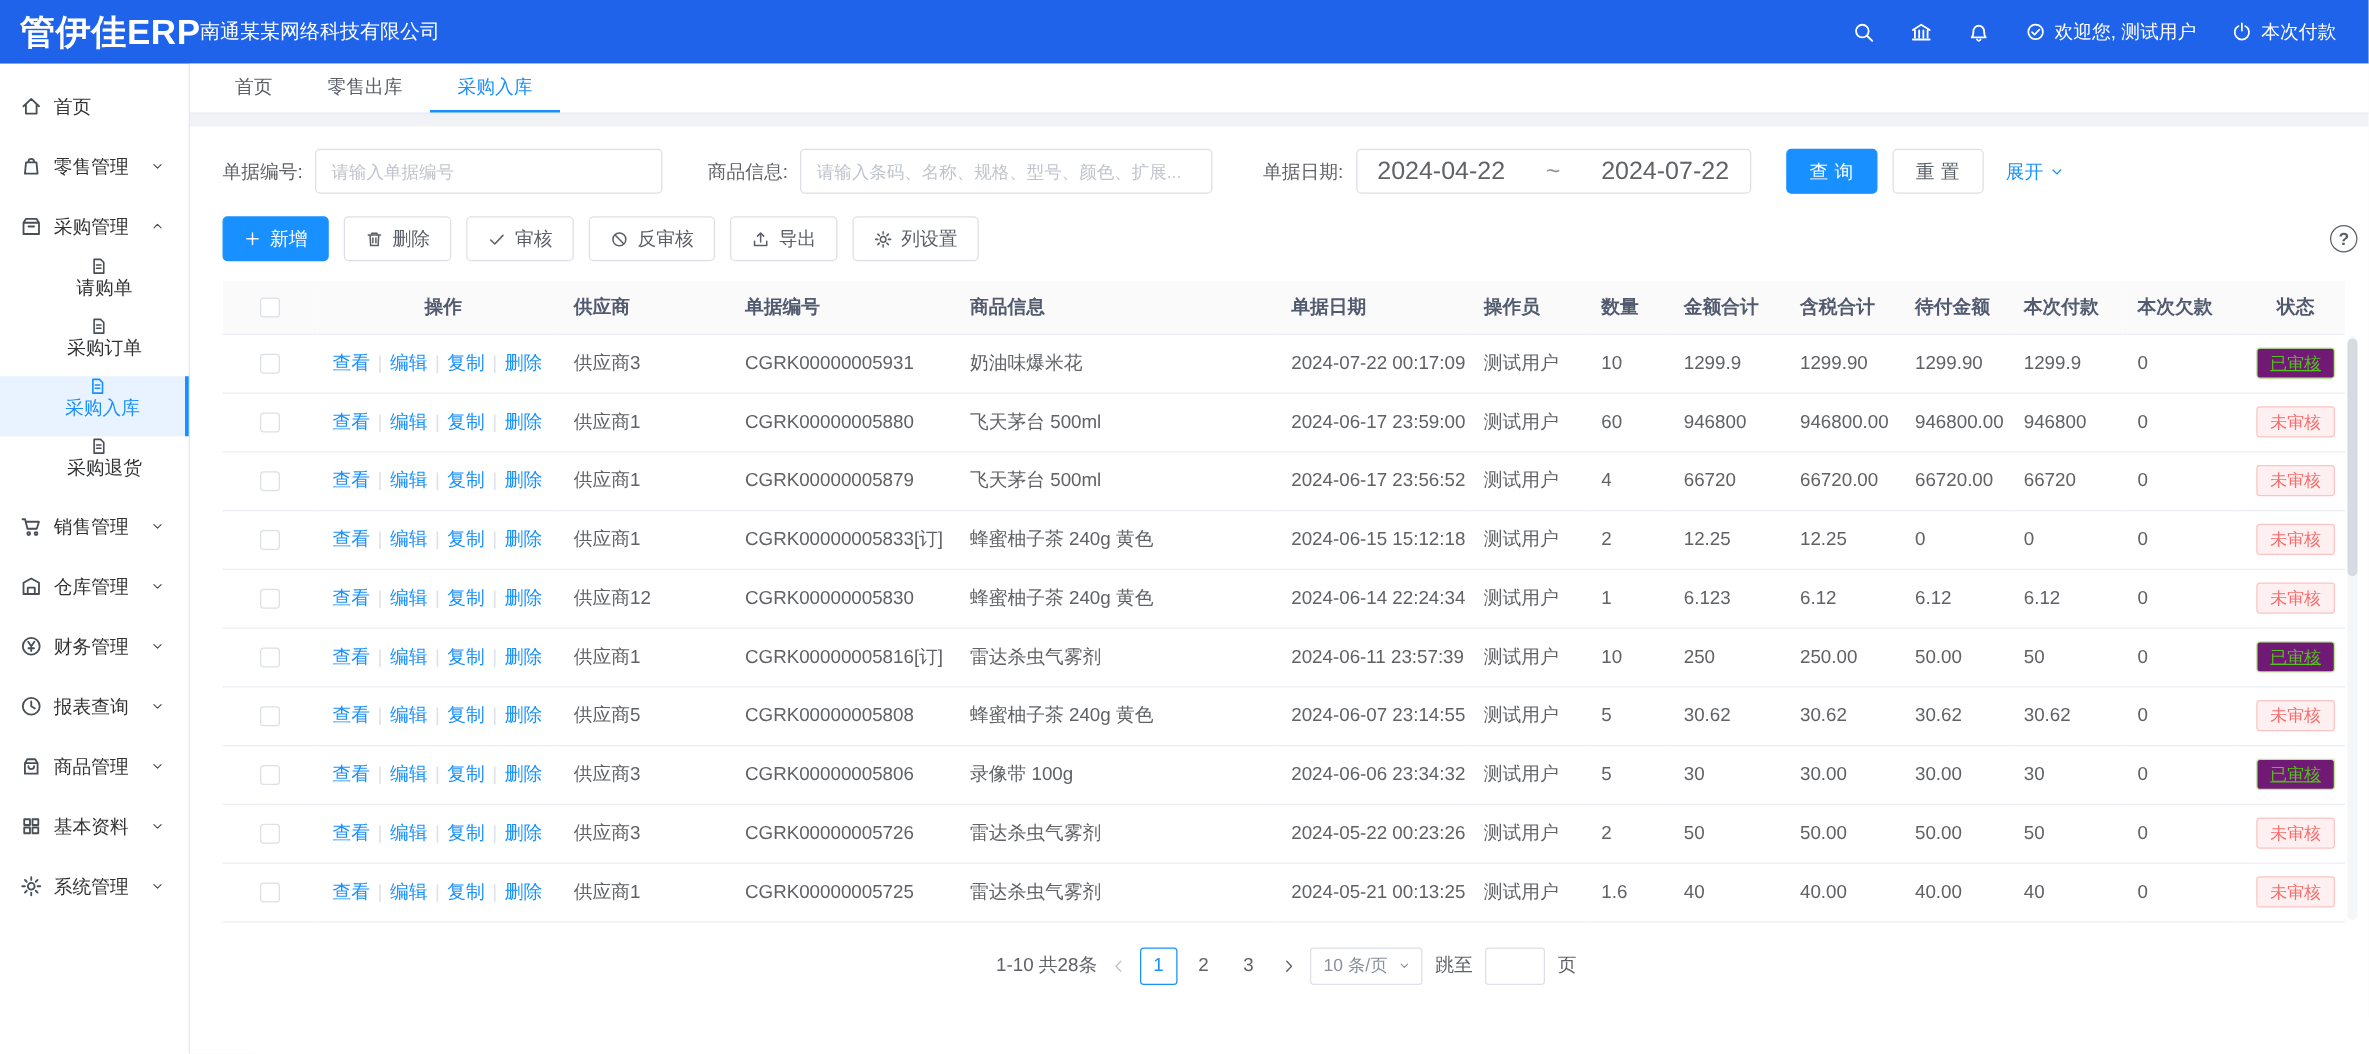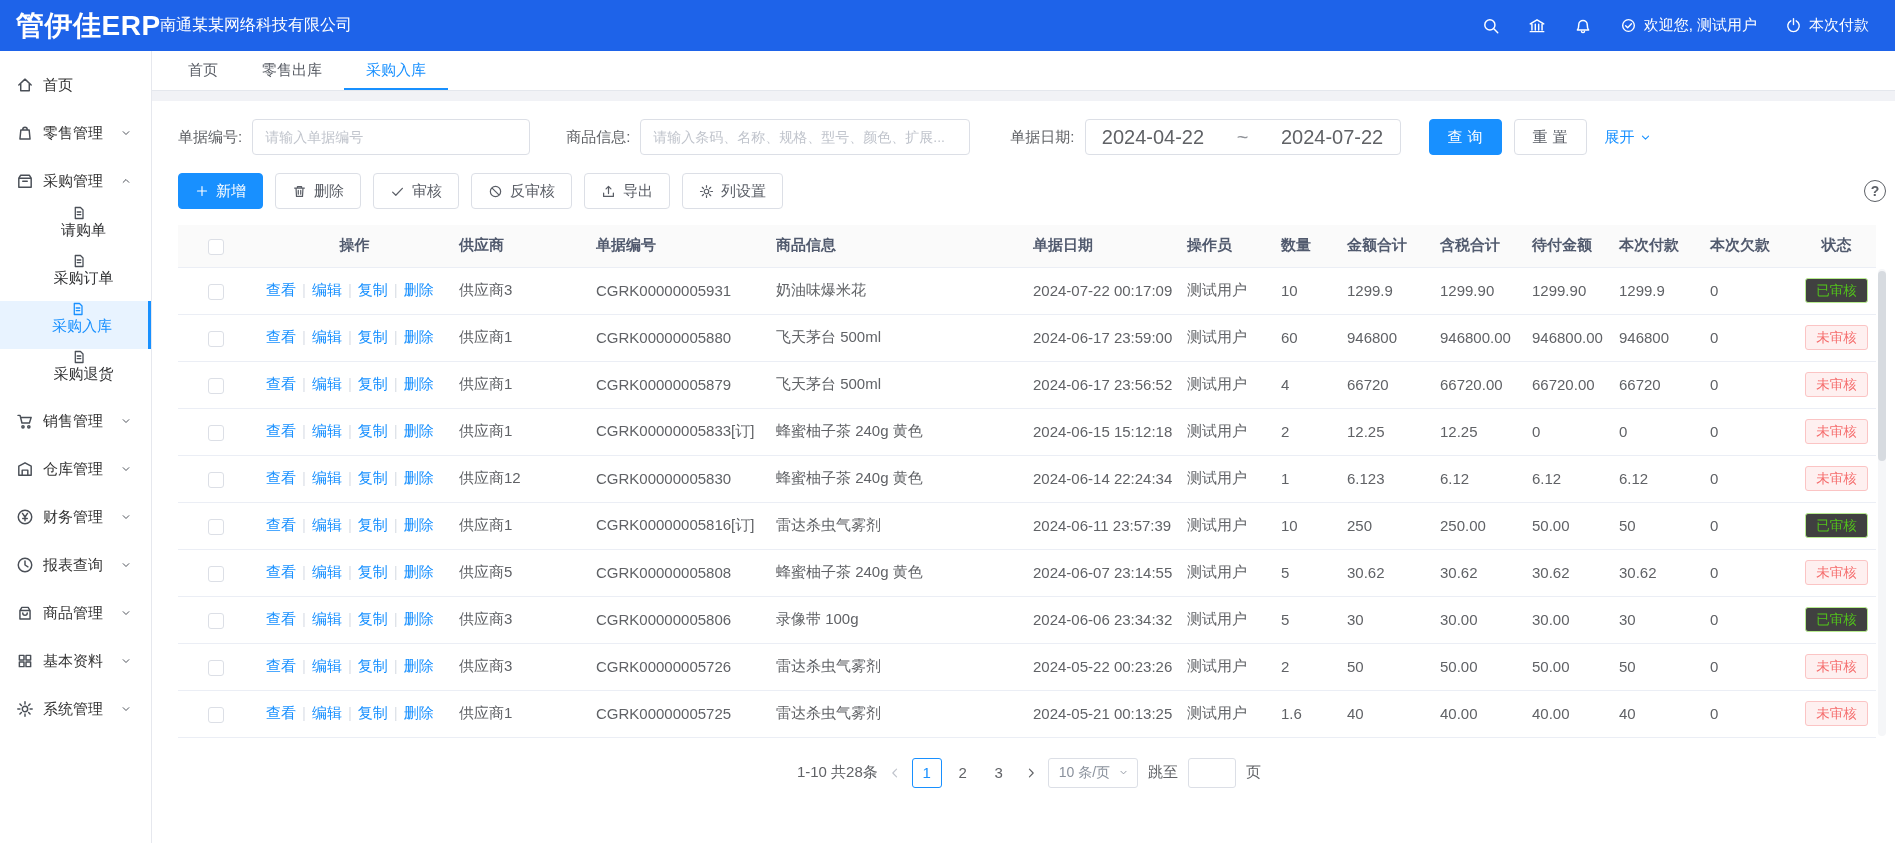--- a/index.html
+++ b/index.html
@@ -58,21 +58,21 @@
   .table-wrap { position:relative; margin:16px 0 0 26px; width:1708px; }
   table.grid { border-collapse:collapse; table-layout:fixed; width:1698px; }
   .grid th { height:42px; background:#fafafa; color:#515a6e; font-size:15px; font-weight:bold; text-align:left; padding:0 4px 0 12px; border-bottom:1px solid #ebeef5; white-space:nowrap; overflow:hidden; }
   .grid td { height:47px; color:#606266; font-size:15px; padding:0 4px 0 12px; border-bottom:1px solid #ebeef5; white-space:nowrap; overflow:hidden; }
   .c-center { text-align:center !important; }
   .c-check { text-align:center !important; padding:0 !important; }
   .checkbox { display:inline-block; width:16px; height:16px; border:1px solid #dcdfe6; border-radius:3px; background:#fff; vertical-align:middle; cursor:pointer; }
   .lnk { color:#1890ff; cursor:pointer; text-decoration:none; }
   .sep { color:#dde1e8; margin:0 6px; }
   .badge { display:inline-block; padding:3px 10px; border-radius:3px; font-size:13.5px; line-height:1.3; }
-  .badge.ok { color:#52c41a; background:#404040; border:1px solid #b7eb8f; }
+  .badge.ok { color:#52c41a; background:#701a75; border:1px solid #b7eb8f;text-decoration:underline; }
   .badge.no { color:#f56c6c; background:#fef0f0; border:1px solid #fbc4c4; }
   .vscroll { position:absolute; right:0; top:44px; bottom:2px; width:8px; background:#f5f6f8; border-radius:4px; }
   .vthumb { position:absolute; top:2px; left:0; width:8px; height:190px; background:#d7dbe0; border-radius:4px; cursor:pointer; }
 
   
   .pagination { display:flex; align-items:center; justify-content:center; gap:10px; margin:20px 0 0 26px; width:1708px; color:#606266; font-size:15px; padding-right:6px; }
   .pg-arrow { display:inline-flex; align-items:center; cursor:pointer; color:#606266; }
   .pg-arrow.prev { color:#c0c4cc; }
   .pg-pages { display:inline-flex; gap:6px; }
   .pg-num { min-width:30px; height:30px; line-height:28px; text-align:center; cursor:pointer; border:1px solid transparent; border-radius:3px; color:#606266; }

